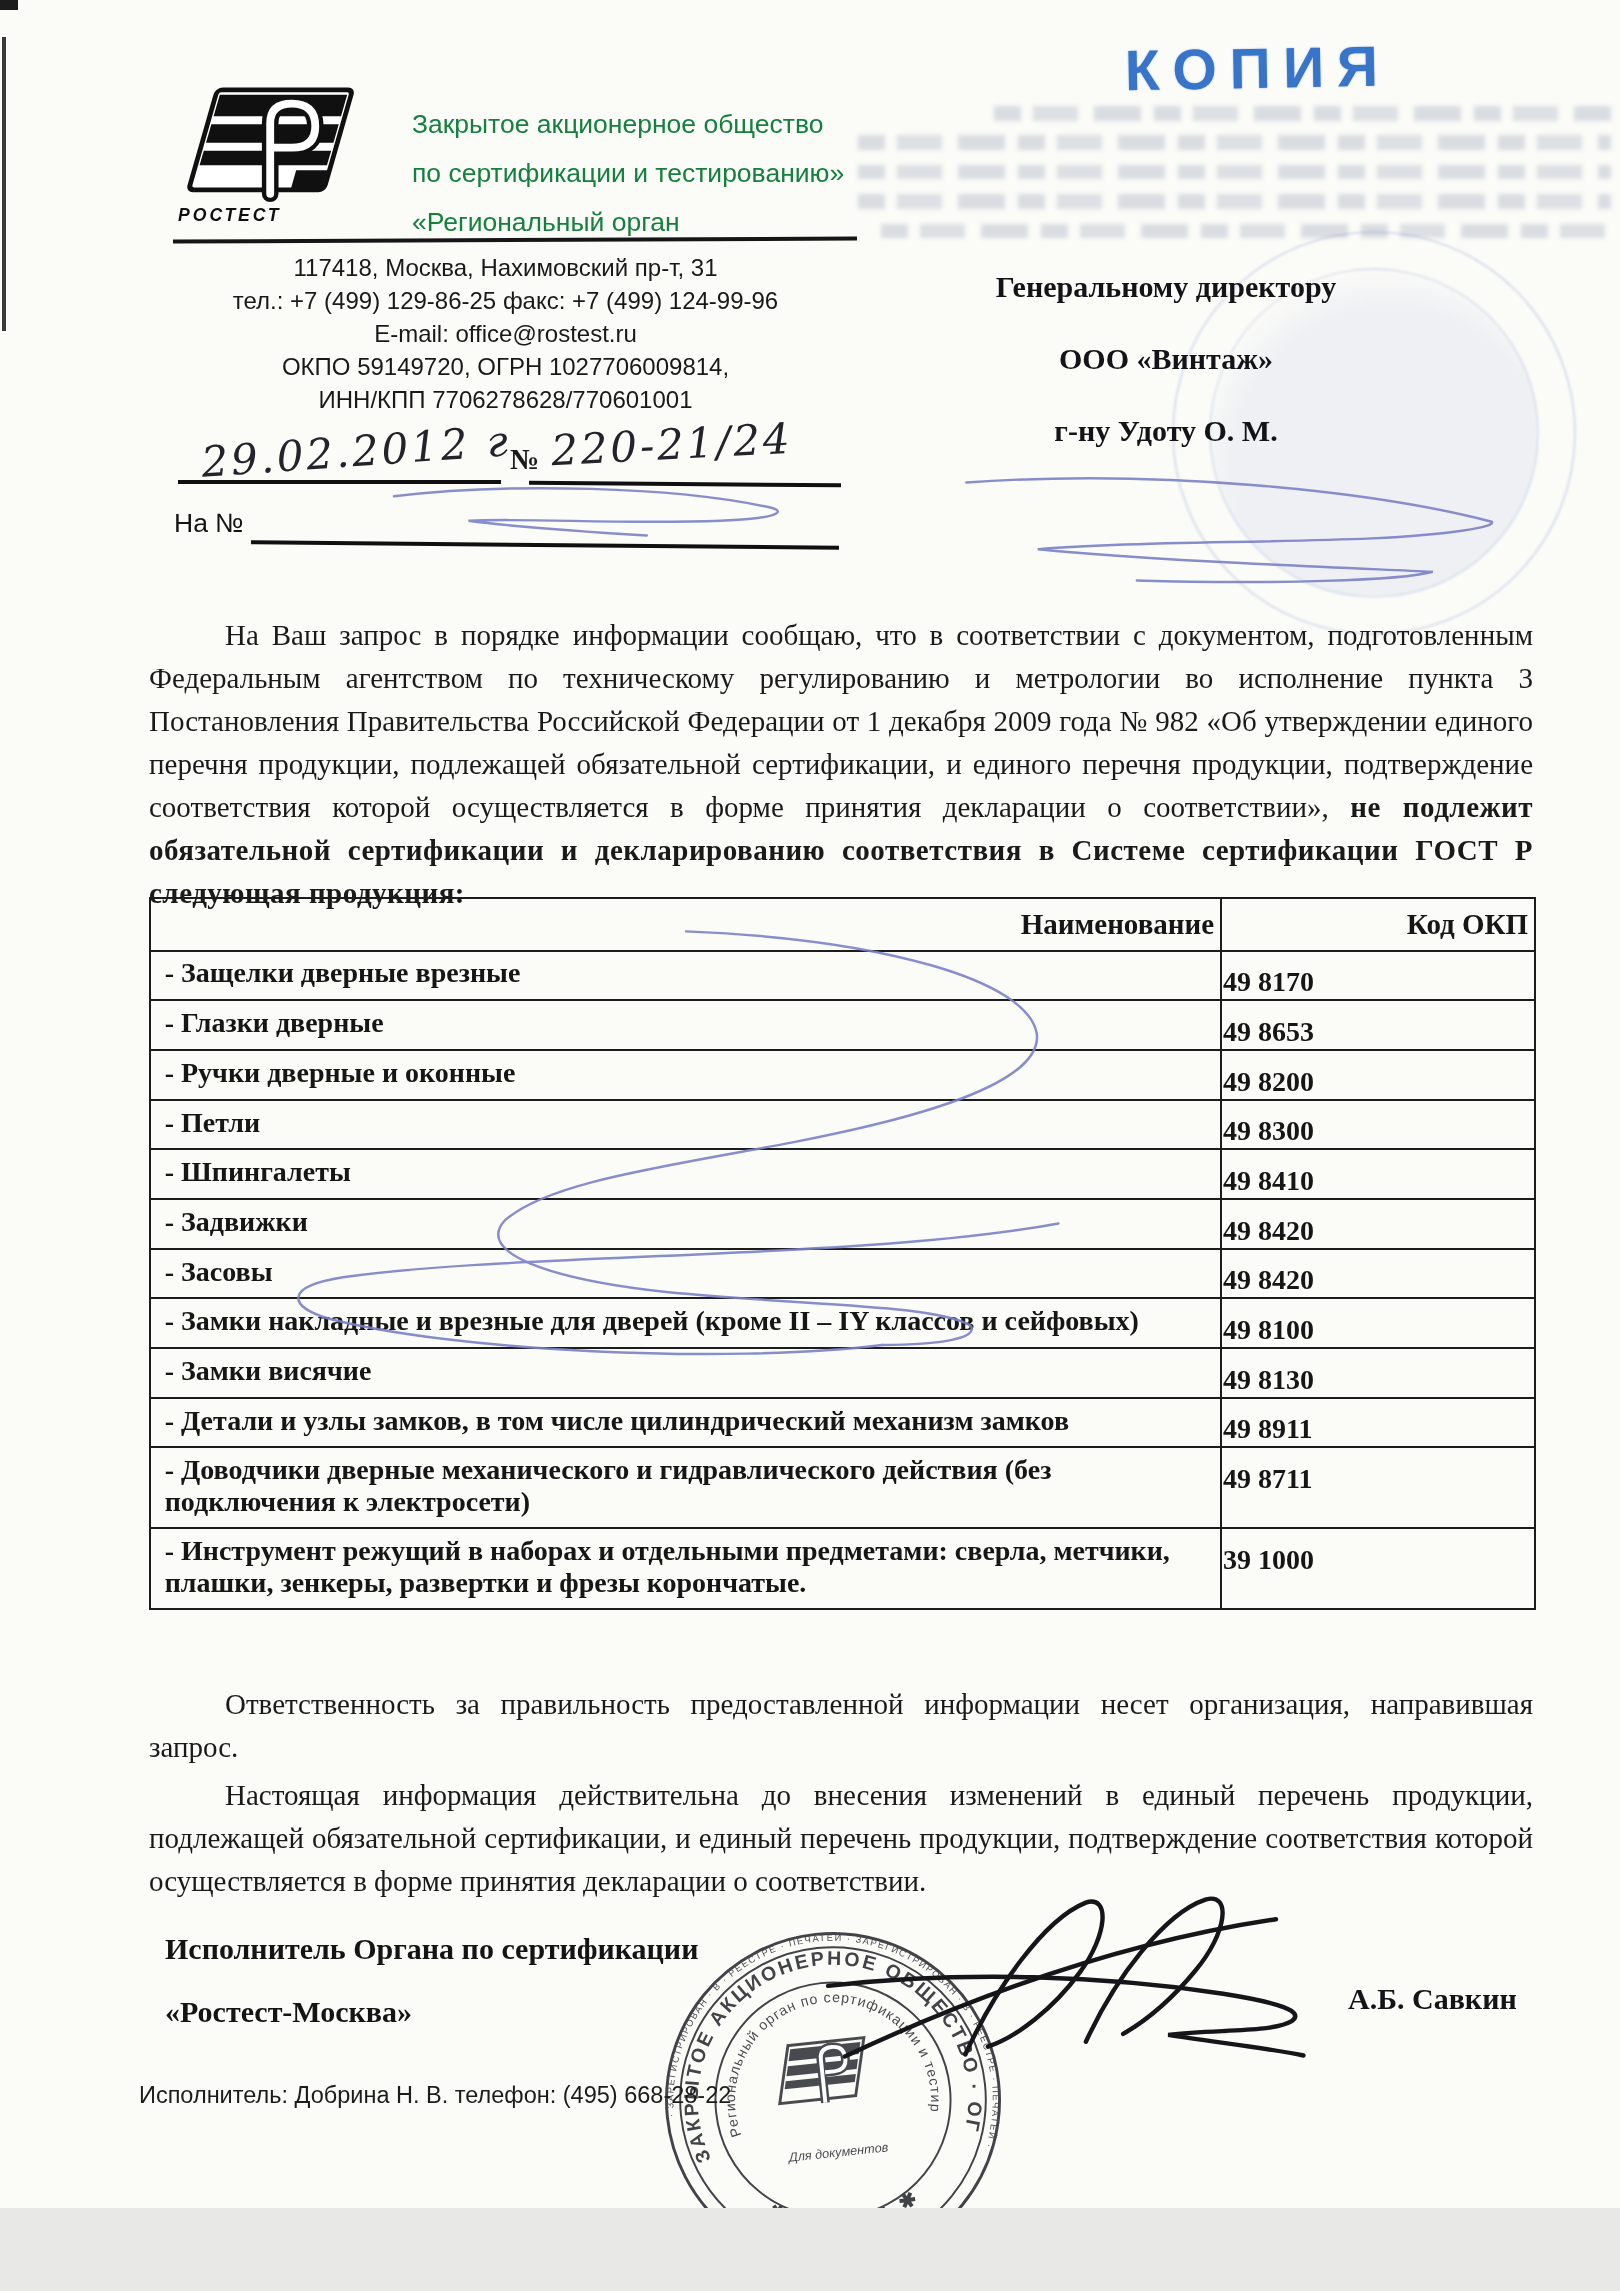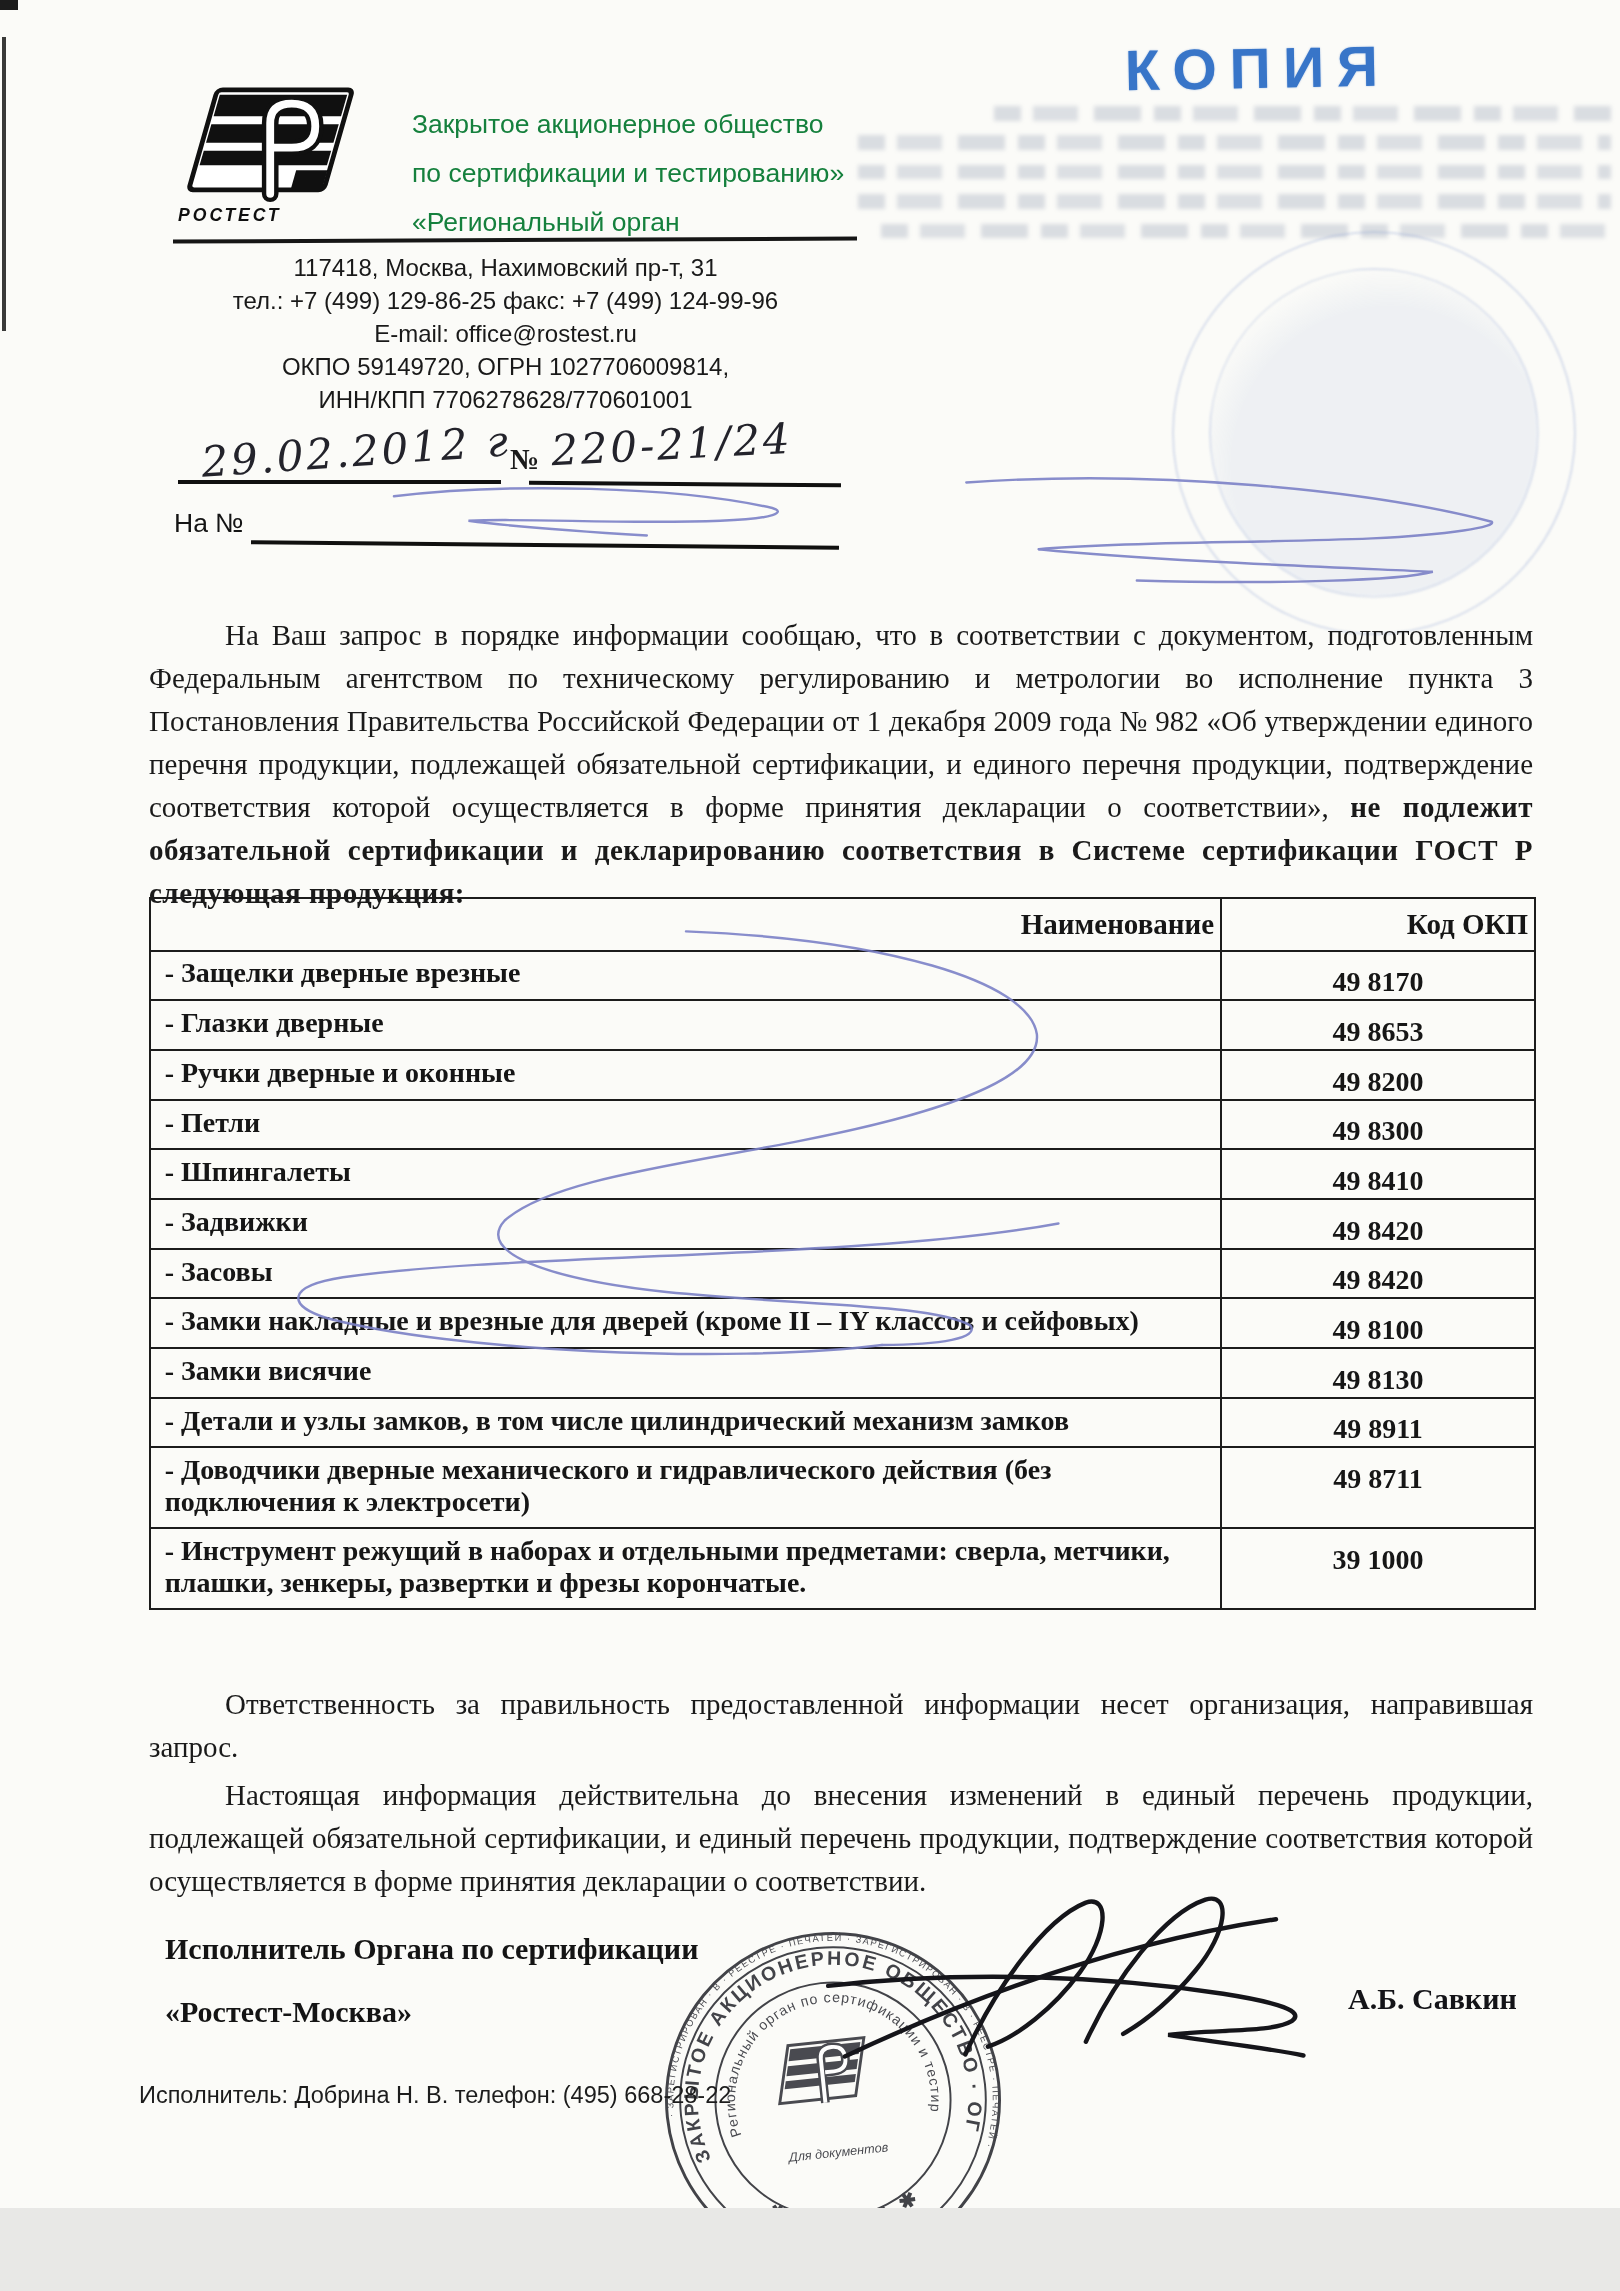--- a/index.html
+++ b/index.html
@@ -90,21 +90,21 @@
   table.products{
     position:absolute;left:149px;top:897px;width:1385px;
     border-collapse:collapse;table-layout:fixed;
     font-size:28px;font-weight:bold;color:#161616;
   }
   table.products col.c1{width:1071px;}
   table.products col.c2{width:314px;}
   table.products th, table.products td{border:2.5px solid #1c1c1c;}
   table.products th{font-size:29px;padding:8.8px 5.9px;text-align:right;}
   td.col-name{padding:5.9px 11.8px 8.8px 13.7px;line-height:32px;vertical-align:top;}
-  td.col-code{text-align:center;vertical-align:top;padding-top:14.7px;font-size:28px;}
+  td.col-code{text-align:left;vertical-align:top;padding-top:14.7px;font-size:28px;}
   
   .sig-title{
     position:absolute;left:165px;top:1917px;width:686px;
     font-weight:bold;font-size:30px;line-height:63px;color:#141414;
   }
   .sig-name{position:absolute;left:1348px;top:1982px;font-weight:bold;font-size:30px;color:#141418;}
   .executor{
     position:absolute;left:139px;top:2082px;
     font-family:"Liberation Sans", sans-serif;font-size:23.5px;color:#1c1c1c;
   }
@@ -172,20 +172,26 @@
     </div>
 
   <div class="hw date-hw">29.02.2012 г</div>
   <div class="uline u1"></div>
   <div class="num-label">№</div>
   <div class="hw num-hw">220-21/24</div>
   <div class="uline u2"></div>
   <div class="na-label">На №</div>
   <div class="uline u3"></div>
 
+  <div class="recipient">
+
+  <div>Генеральному директору</div>
+      <div>ООО «Винтаж»</div>
+      <div>г-ну Удоту О. М.</div>
+    </div>
 
   <p class="para p1"><span class="indent"></span><span>На Ваш запрос в порядке информации сообщаю, что в соответствии с документом, подготовленным Федеральным агентством по техническому регулированию и метрологии во исполнение пункта 3 Постановления Правительства Российской Федерации от 1 декабря 2009 года № 982 «Об утверждении единого перечня продукции, подлежащей обязательной сертификации, и единого перечня продукции, подтверждение соответствия которой осуществляется в форме принятия декларации о соответствии», </span><b>не подлежит обязательной сертификации и декларированию соответствия в Системе сертификации ГОСТ Р следующая продукция:</b></p>
 
   <table class="products">
     <colgroup>
         <col class="c1">
         <col class="c2">
       </colgroup>
     <thead>
       <tr>

